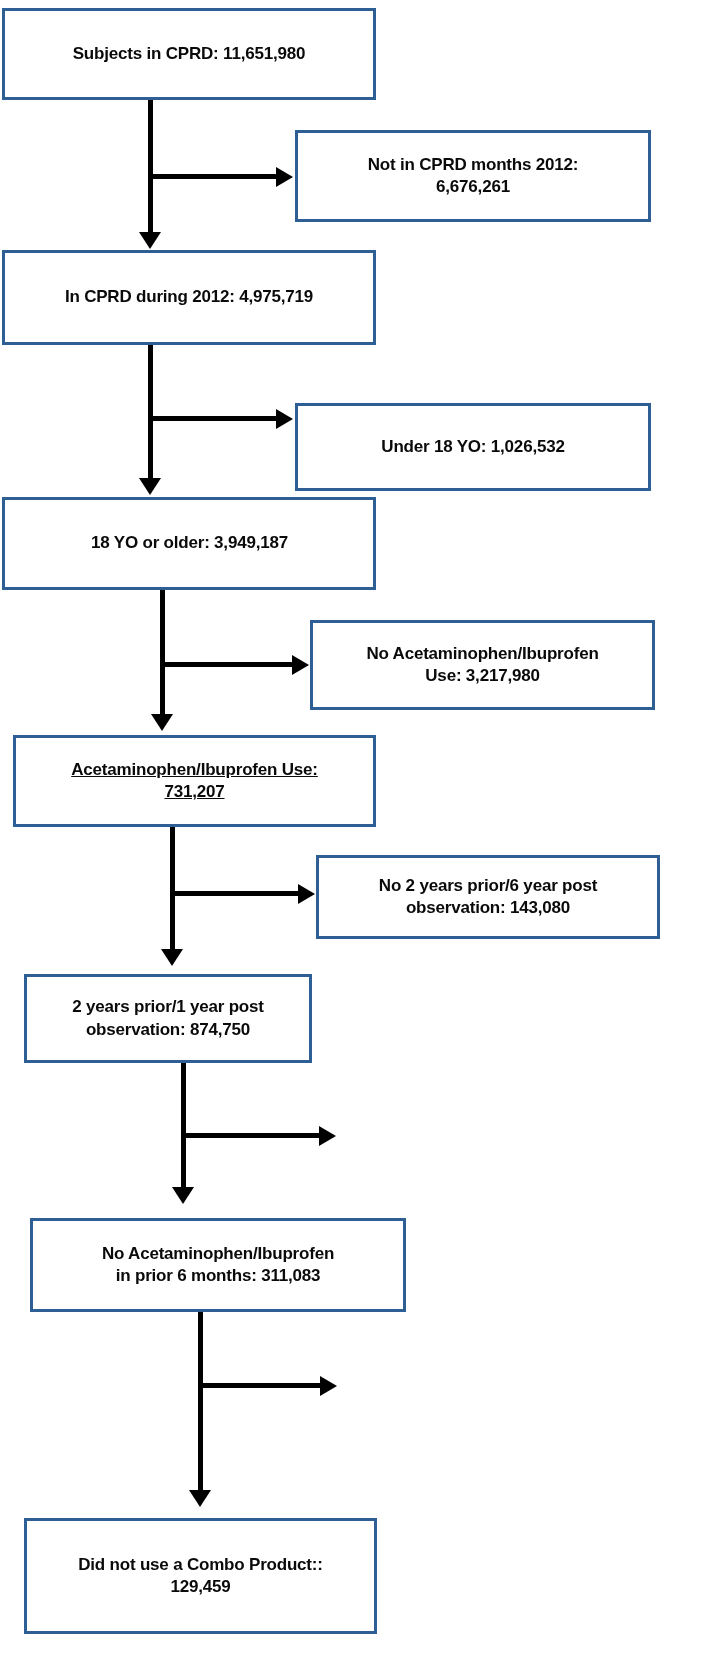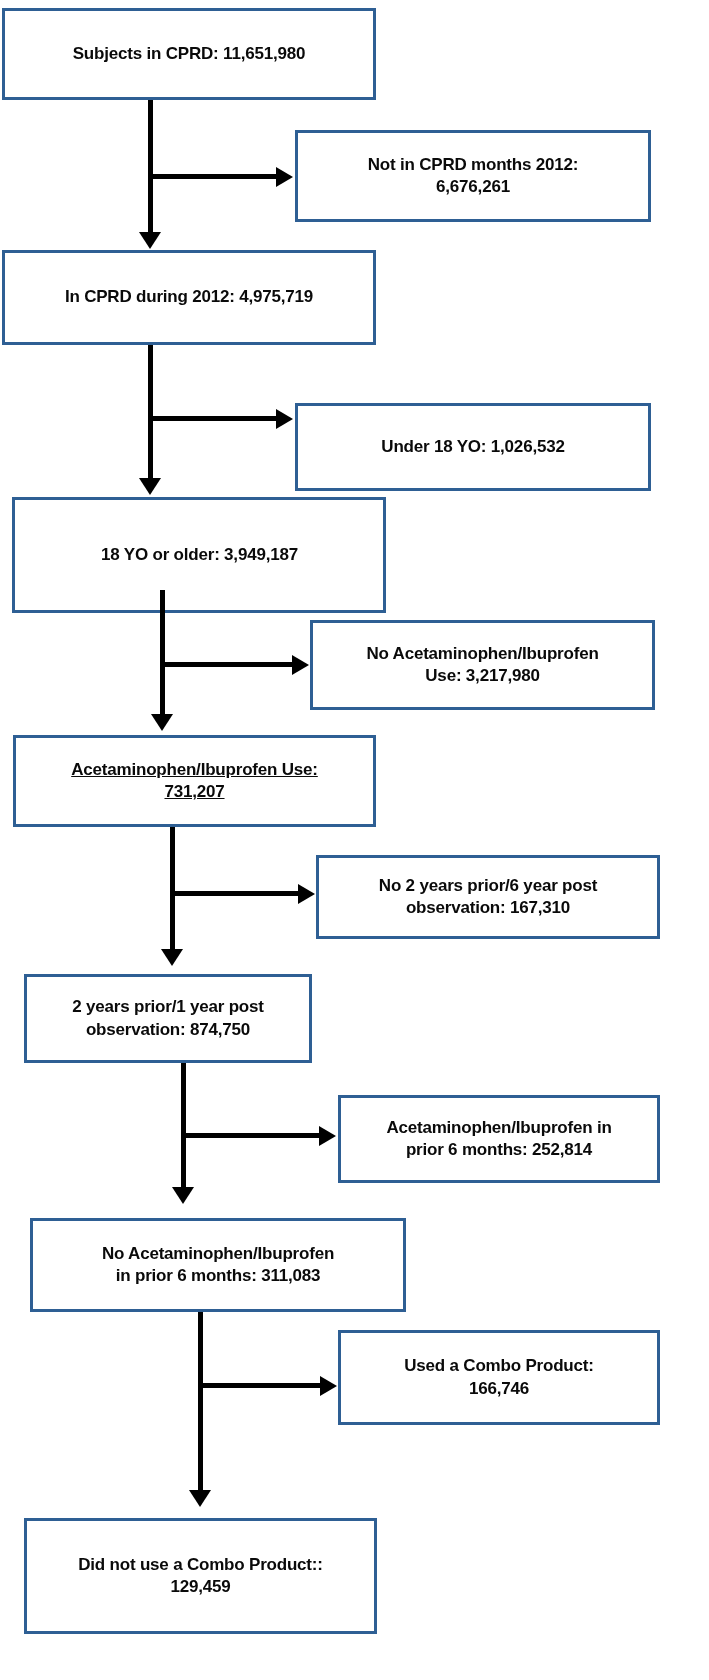--- a/index.html
+++ b/index.html
@@ -99,21 +99,21 @@
   <div class="arrow-down" style="left:139px; top:478px;"></div>
   <div class="hline" style="left:150px; top:416px; width:128px;"></div>
   <div class="arrow-right" style="left:276px; top:409px;"></div>
 
   <div class="node right" style="left:295px; top:383px; width:356px; height:88px;margin-top:20px;">
     <span class="label">
       <span>Under 18 YO: 1,026,532</span>
     </span>
   </div>
 
-  <div class="node" style="left:12px; top:497px; width:374px; height:116px;padding-left:11px;">
+  <div class="node" style="left:2px; top:497px; width:374px; height:93px;padding-left:11px;">
     <span class="label">
       <span>18 YO or older: 3,949,187</span>
     </span>
   </div>
 
   <div class="vline" style="left:160px; top:590px; height:130px;"></div>
   <div class="arrow-down" style="left:151px; top:714px;"></div>
   <div class="hline" style="left:162px; top:662px; width:132px;"></div>
   <div class="arrow-right" style="left:292px; top:655px;"></div>
 
@@ -132,61 +132,49 @@
   </div>
 
   <div class="vline" style="left:170px; top:827px; height:128px;"></div>
   <div class="arrow-down" style="left:161px; top:949px;"></div>
   <div class="hline" style="left:172px; top:891px; width:128px;"></div>
   <div class="arrow-right" style="left:298px; top:884px;"></div>
 
   <div class="node right" style="left:316px; top:855px; width:344px; height:84px;">
     <span class="label">
       <span>No 2 years prior/6 year post</span><br>
-      <span>observation: 167,310</span>
+      <span>observation: 143,080</span>
     </span>
   </div>
 
   <div class="node" style="left:24px; top:974px; width:288px; height:89px;">
     <span class="label">
       <span>2 years prior/1 year post</span><br>
       <span>observation: 874,750</span>
     </span>
   </div>
 
   <div class="vline" style="left:181px; top:1063px; height:130px;"></div>
   <div class="arrow-down" style="left:172px; top:1187px;"></div>
   <div class="hline" style="left:183px; top:1133px; width:138px;"></div>
   <div class="arrow-right" style="left:319px; top:1126px;"></div>
 
-  <div class="node right" style="left:338px; top:1095px; width:322px; height:88px;">
-    <span class="label">
-      <span>Acetaminophen/Ibuprofen in</span><br>
-      <span>prior 6 months: 252,814</span>
-    </span>
-  </div>
 
   <div class="node" style="left:30px; top:1218px; width:376px; height:94px;">
     <span class="label">
       <span>No Acetaminophen/Ibuprofen</span><br>
       <span>in prior 6 months: 311,083</span>
     </span>
   </div>
 
   <div class="vline" style="left:198px; top:1312px; height:185px;"></div>
   <div class="arrow-down" style="left:189px; top:1490px;"></div>
   <div class="hline" style="left:200px; top:1383px; width:122px;"></div>
   <div class="arrow-right" style="left:320px; top:1376px;"></div>
 
-  <div class="node right" style="left:338px; top:1330px; width:322px; height:95px;">
-    <span class="label">
-      <span>Used a Combo Product:</span><br>
-      <span>166,746</span>
-    </span>
-  </div>
 
   <div class="node" style="left:24px; top:1518px; width:353px; height:116px;">
     <span class="label">
       <span>Did not use a Combo Product::</span><br>
       <span>129,459</span>
     </span>
   </div>
 
 </div>
 

